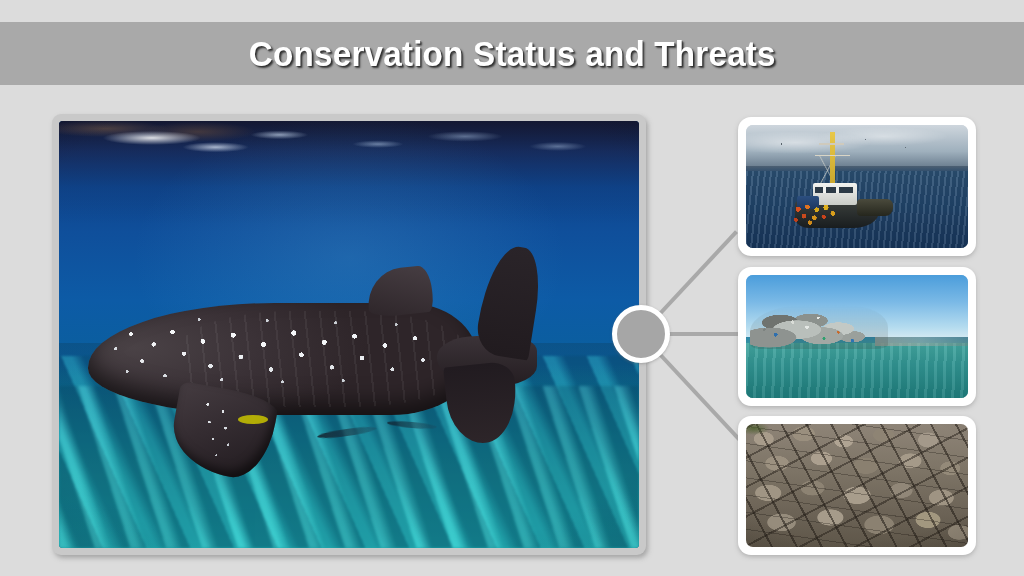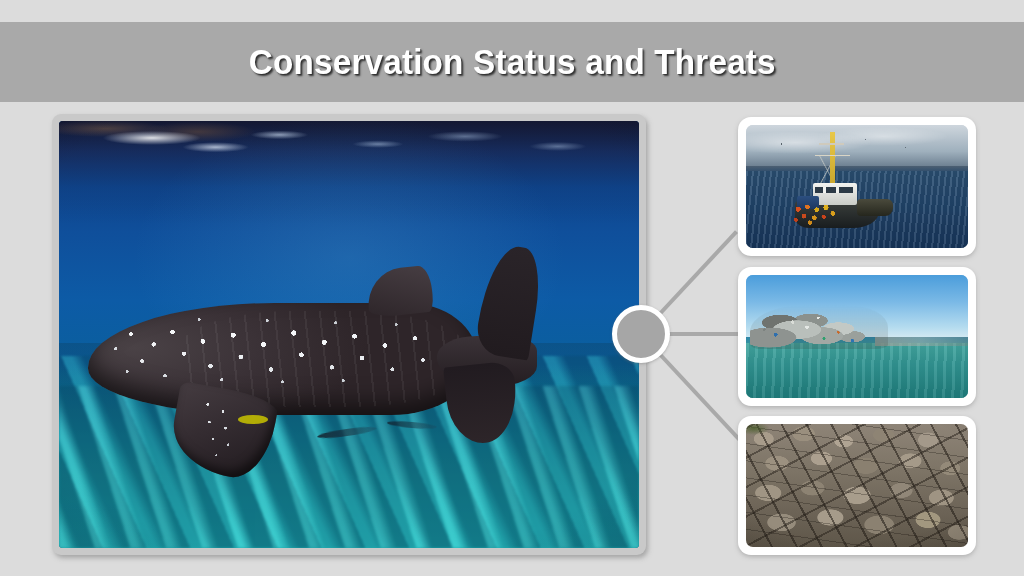--- a/index.html
+++ b/index.html
@@ -14,21 +14,21 @@
   #slide {
     position:relative;
     width:1024px; height:576px;
     background:#dcdcdc;
   }
 
   
   #title-banner {
     position:absolute;
     left:0; top:22px;
-    width:1024px; height:80px;
+    width:1024px; height:63px;
     background:#a9a9a9;
     display:flex; align-items:center; justify-content:center;
   }
   #title-text {
     font-size:35px;
     font-weight:bold;
     color:#ffffff;
     letter-spacing:0.2px;
     transform:scaleX(0.95);
     text-shadow:2px 2px 2px rgba(40,40,40,0.85),

